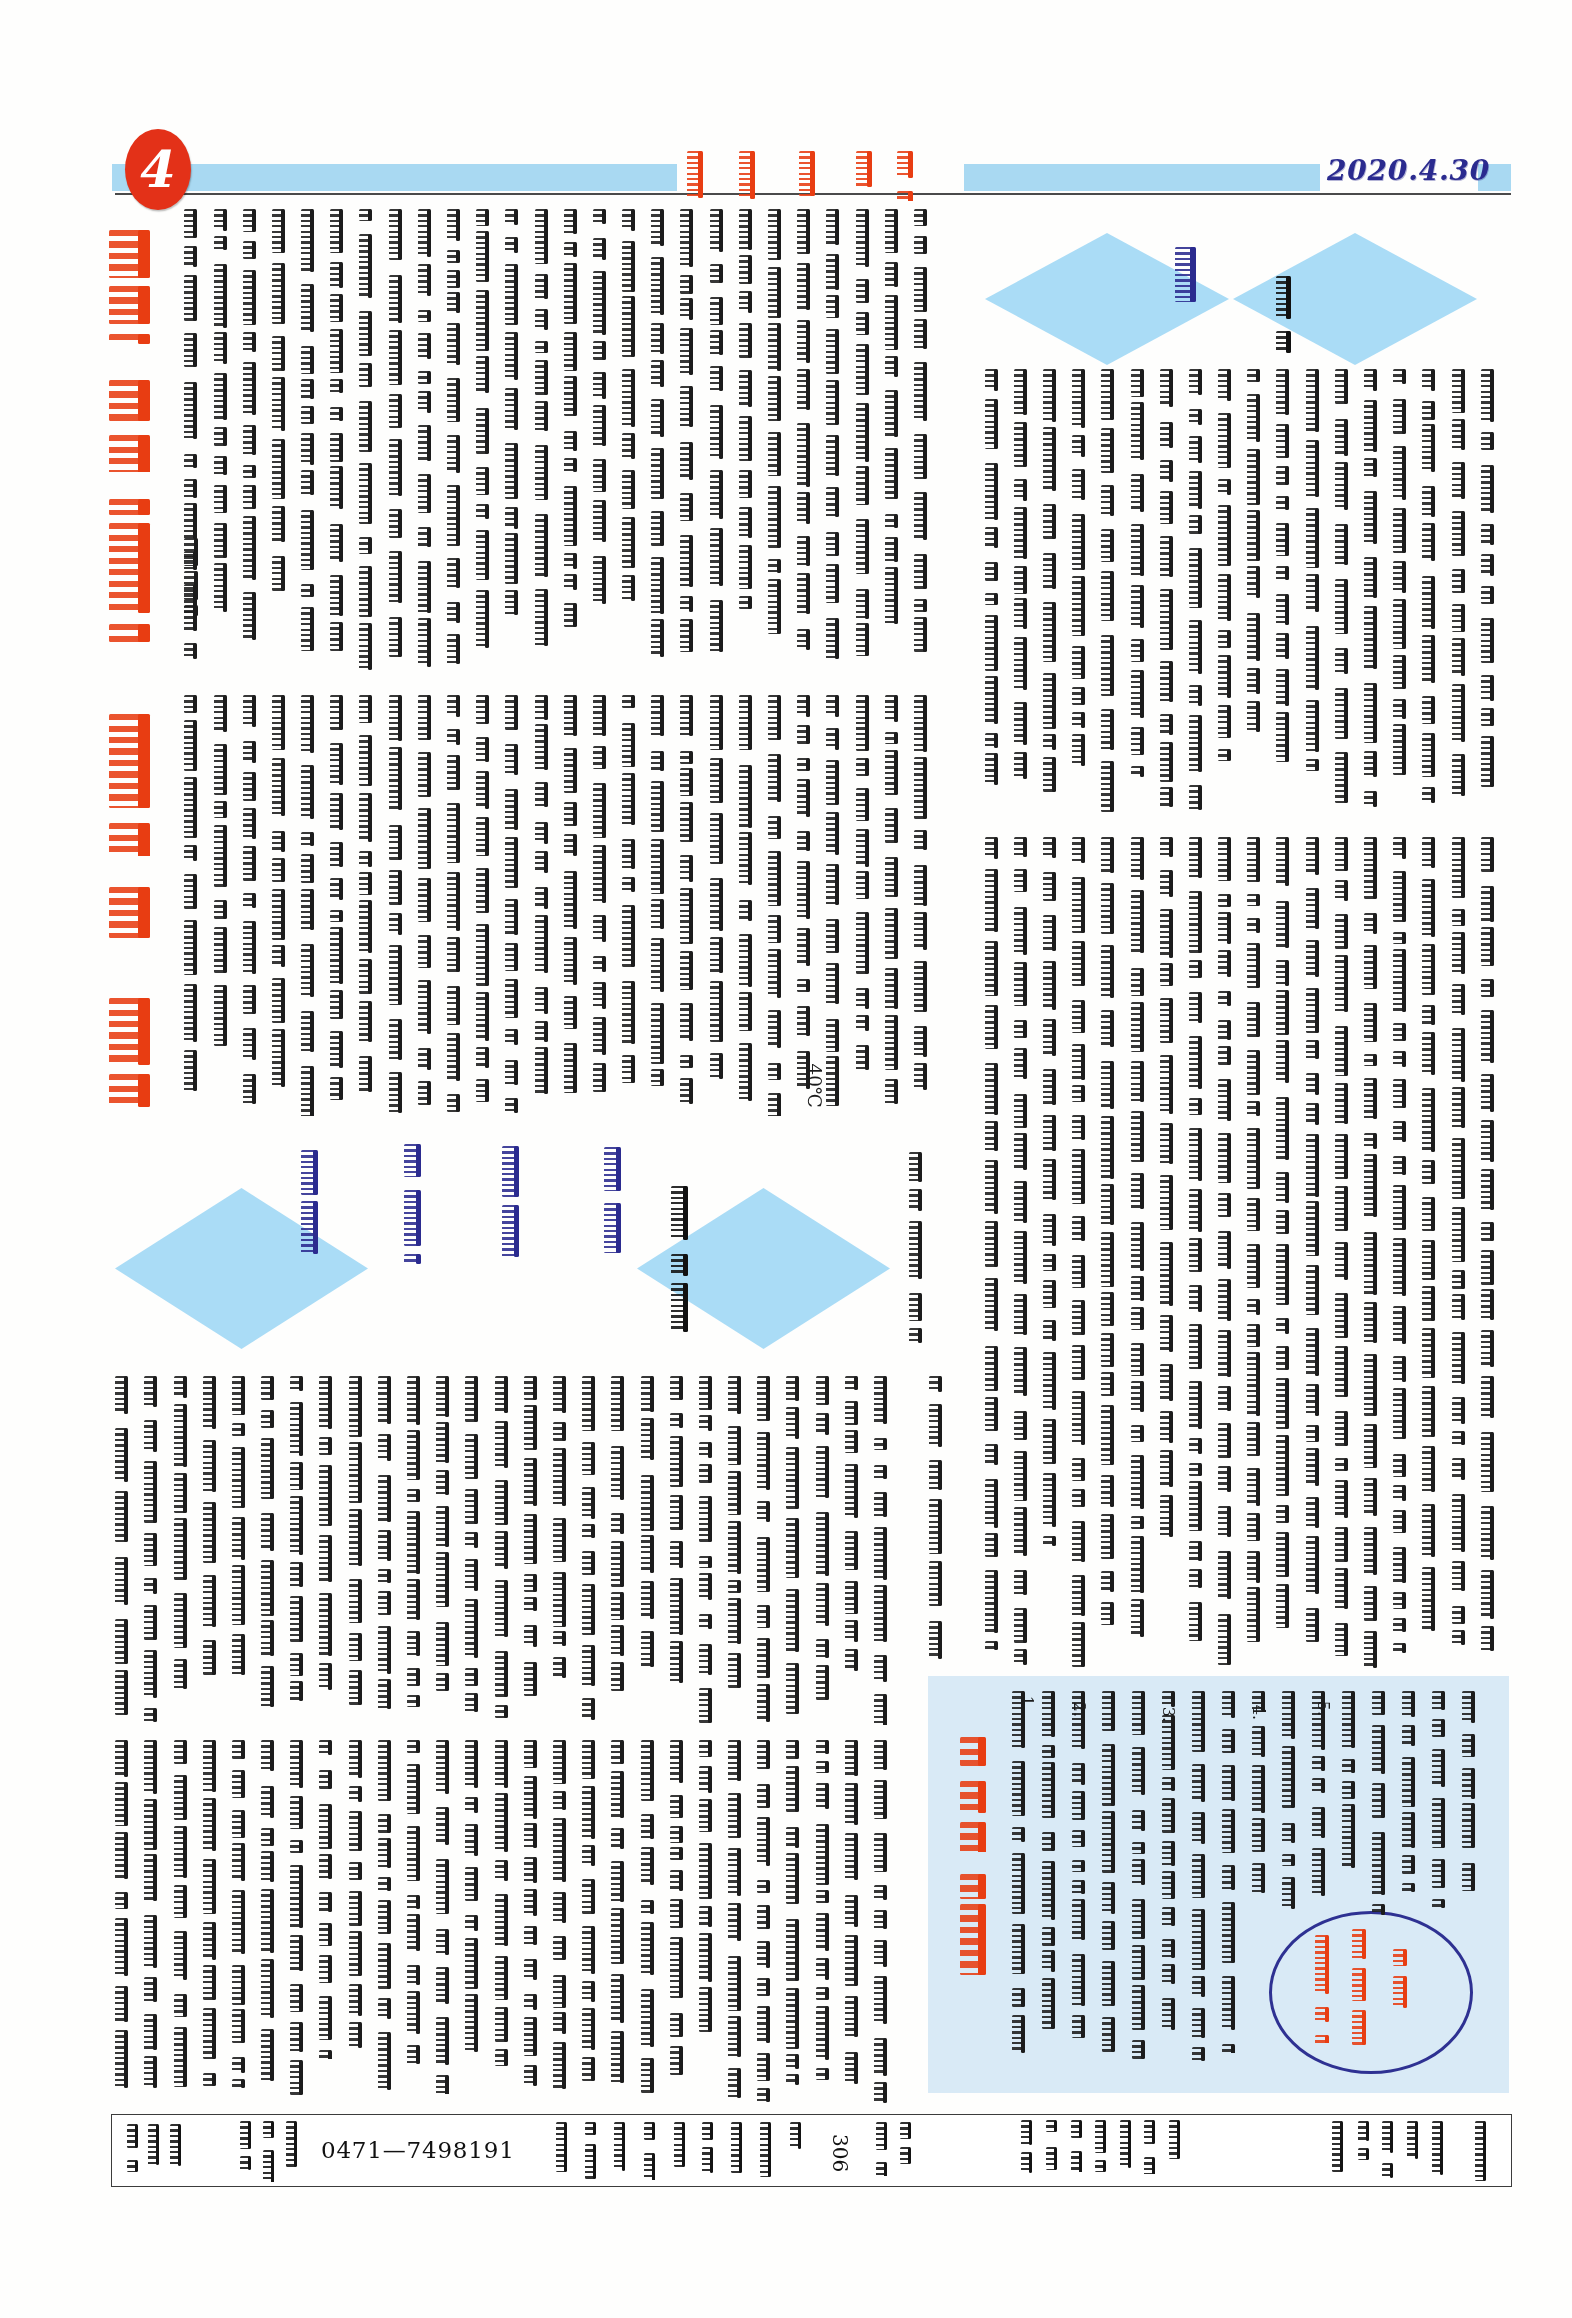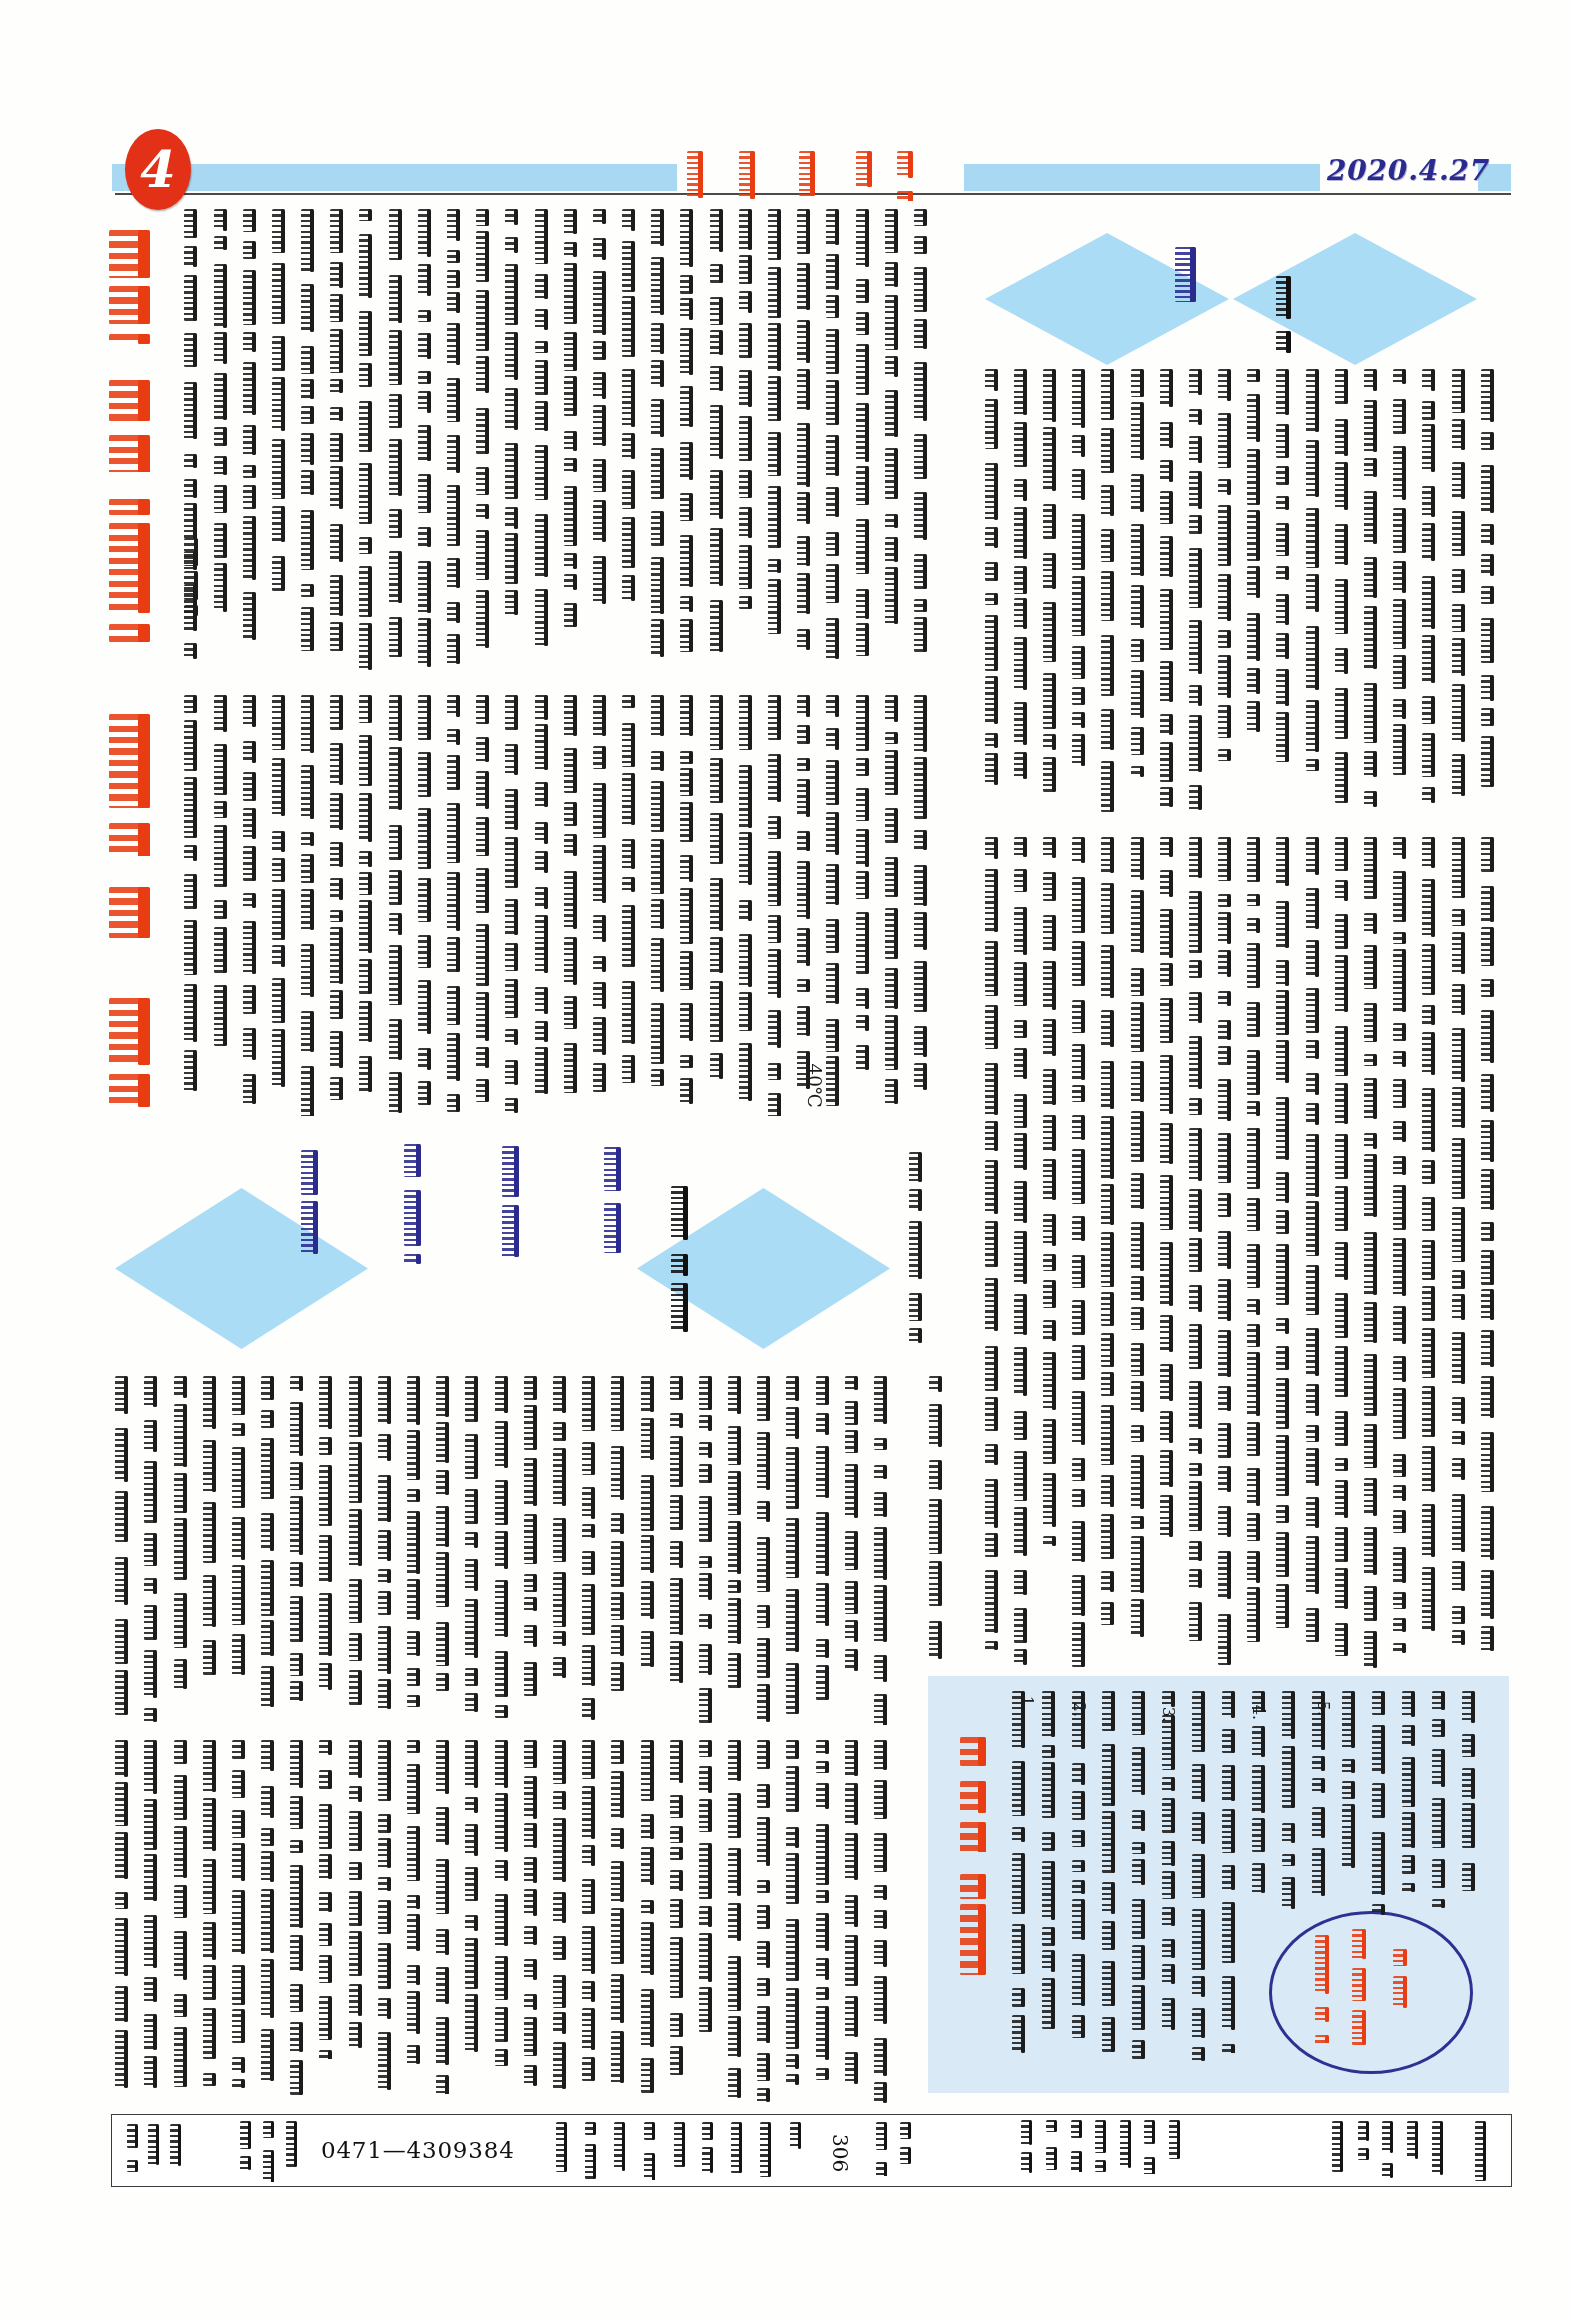--- a/index.html
+++ b/index.html
@@ -44,35 +44,35 @@
   <div class="hbar" style="left:964px;top:164px;width:356px;"></div>
   <div class="hbar" style="left:1478px;top:164px;width:33px;"></div>
   <div class="rule" style="left:115px;top:193px;width:1396px;height:2.3px;"></div>
 
   <div id="pagenum-oval">
     <span>4</span>
   </div>
 
   <div id="masthead"></div>
 
-  <div id="date">2020.4.27</div>
+  <div id="date">2020.4.30</div>
 
   <div class="diamond" style="left:985px;top:233px;width:244px;height:132px;"></div>
   <div class="diamond" style="left:1233px;top:233px;width:244px;height:132px;"></div>
 
   <div class="diamond" style="left:115px;top:1188px;width:253px;height:161px;"></div>
   <div class="diamond" style="left:637px;top:1188px;width:253px;height:161px;"></div>
 
   <div id="infobox"></div>
   <div id="seal"></div>
 
   <span id="temperature" class="rotnum">40℃</span>
 
   <div id="footer-box"></div>
-  <span id="footer-phone">0471—4309384</span>
+  <span id="footer-phone">0471—7498191</span>
   <span id="footer-room">306</span>
 
 <div class="mcol" style="left: 184px; top: 209px; height: 461px; width: 17px; color: rgb(28, 28, 28); overflow: hidden;">
       <div class="mword" style="height: 29px; margin-bottom: 7.7px;"></div>
       <div class="mword" style="height: 21px; margin-bottom: 8.4px;"></div>
       <div class="mword" style="height: 46px; margin-bottom: 12.3px;"></div>
       <div class="mword" style="height: 34px; margin-bottom: 14.6px;"></div>
       <div class="mword" style="height: 57px; margin-bottom: 14.6px;"></div>
       <div class="mword" style="height: 14px; margin-bottom: 11.5px;"></div>
       <div class="mword" style="height: 19px; margin-bottom: 5.4px;"></div>

